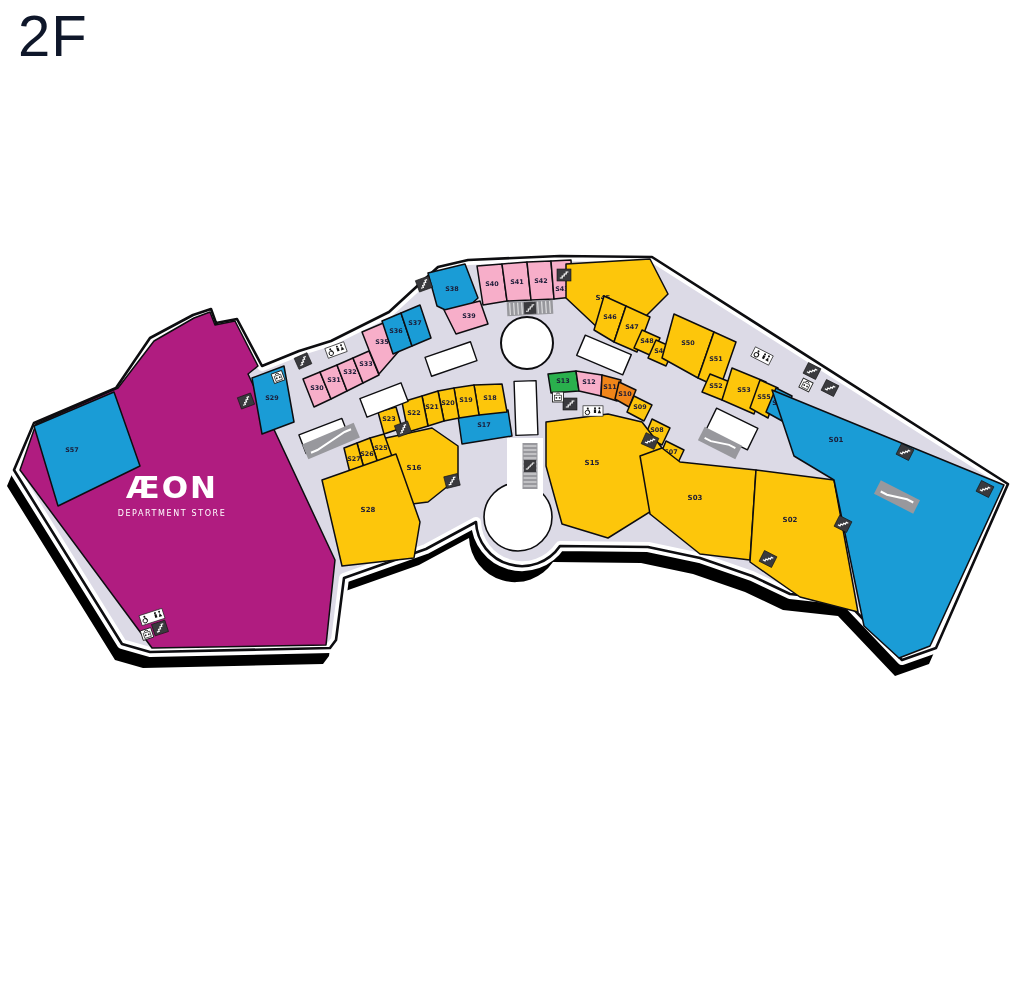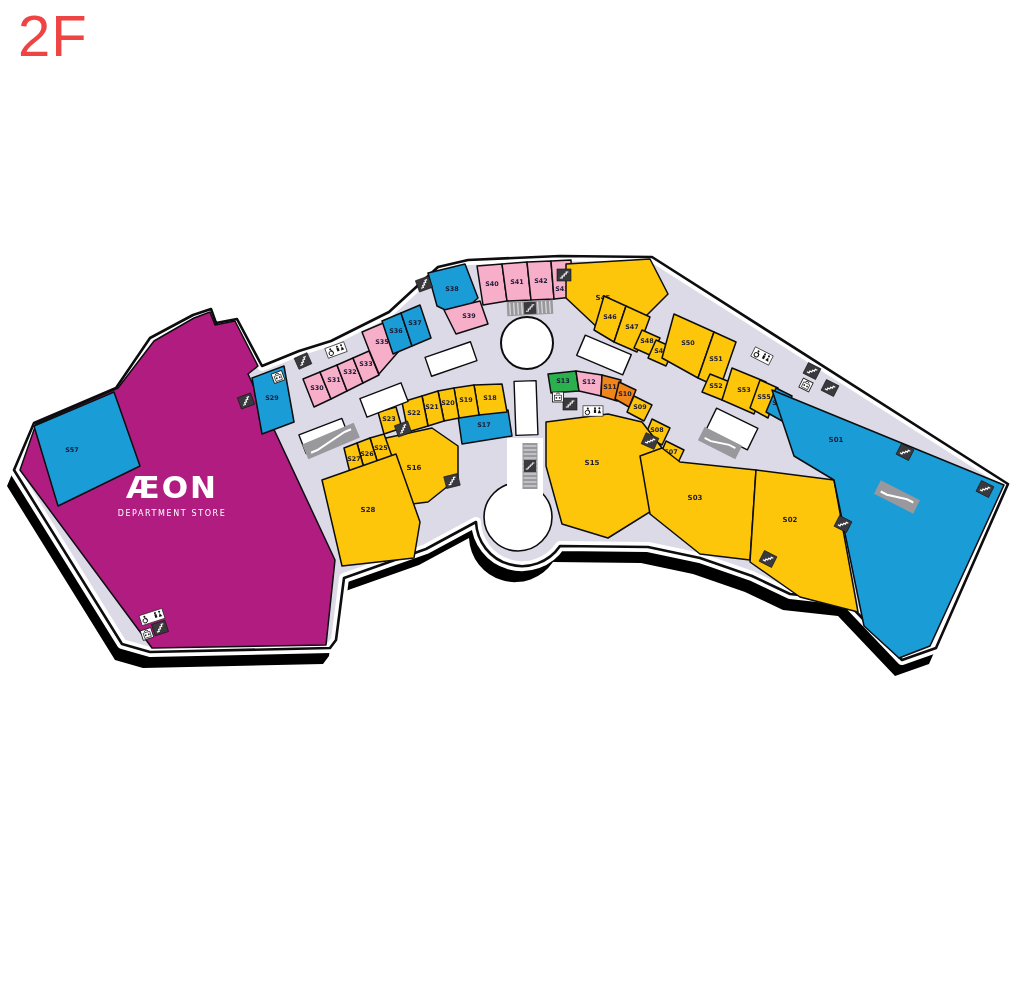--- a/index.html
+++ b/index.html
@@ -1,18 +1,18 @@
 <!DOCTYPE html>
 <html><head>
 <meta charset="utf-8">
 <style>
   html,body{margin:0;padding:0;background:#ffffff;}
   body{width:1023px;height:1000px;position:relative;overflow:hidden;
        font-family:"Liberation Sans","DejaVu Sans",sans-serif;}
-  #floor-title{position:absolute;left:18px;top:2px;font-size:58px;color:#ef4444;
+  #floor-title{position:absolute;left:18px;top:2px;font-size:58px;color:#0f172a;
        letter-spacing:1px;font-weight:500;}
   #map-wrap{position:absolute;left:0;top:0;width:1023px;height:1000px;}
   svg text{pointer-events:none;}
 </style>
 </head>
 <body>
 
 <div id="floor-title">2F</div>
 <div id="map-wrap"><svg viewBox="0 0 1023 1000" width="1023" height="1000">
       <path d="M150,338 L193,315 L211,309 L216,323 L237,319 L262,366 L299,351 L331,341 L389,312 L438,267 L468,260 L560,256 L652,257 L1008,484 L936,648 L902,660 L845,600 L790,594 L752,576 L700,558 L648,547 L560,546 A46,46 0 0 1 476,522 L426,549 L344,578 L336,640 L330,648 L150,652 L122,644 L14,470 L34,423 L116,388 Z" fill="#000" transform="translate(-7,16)"></path>

